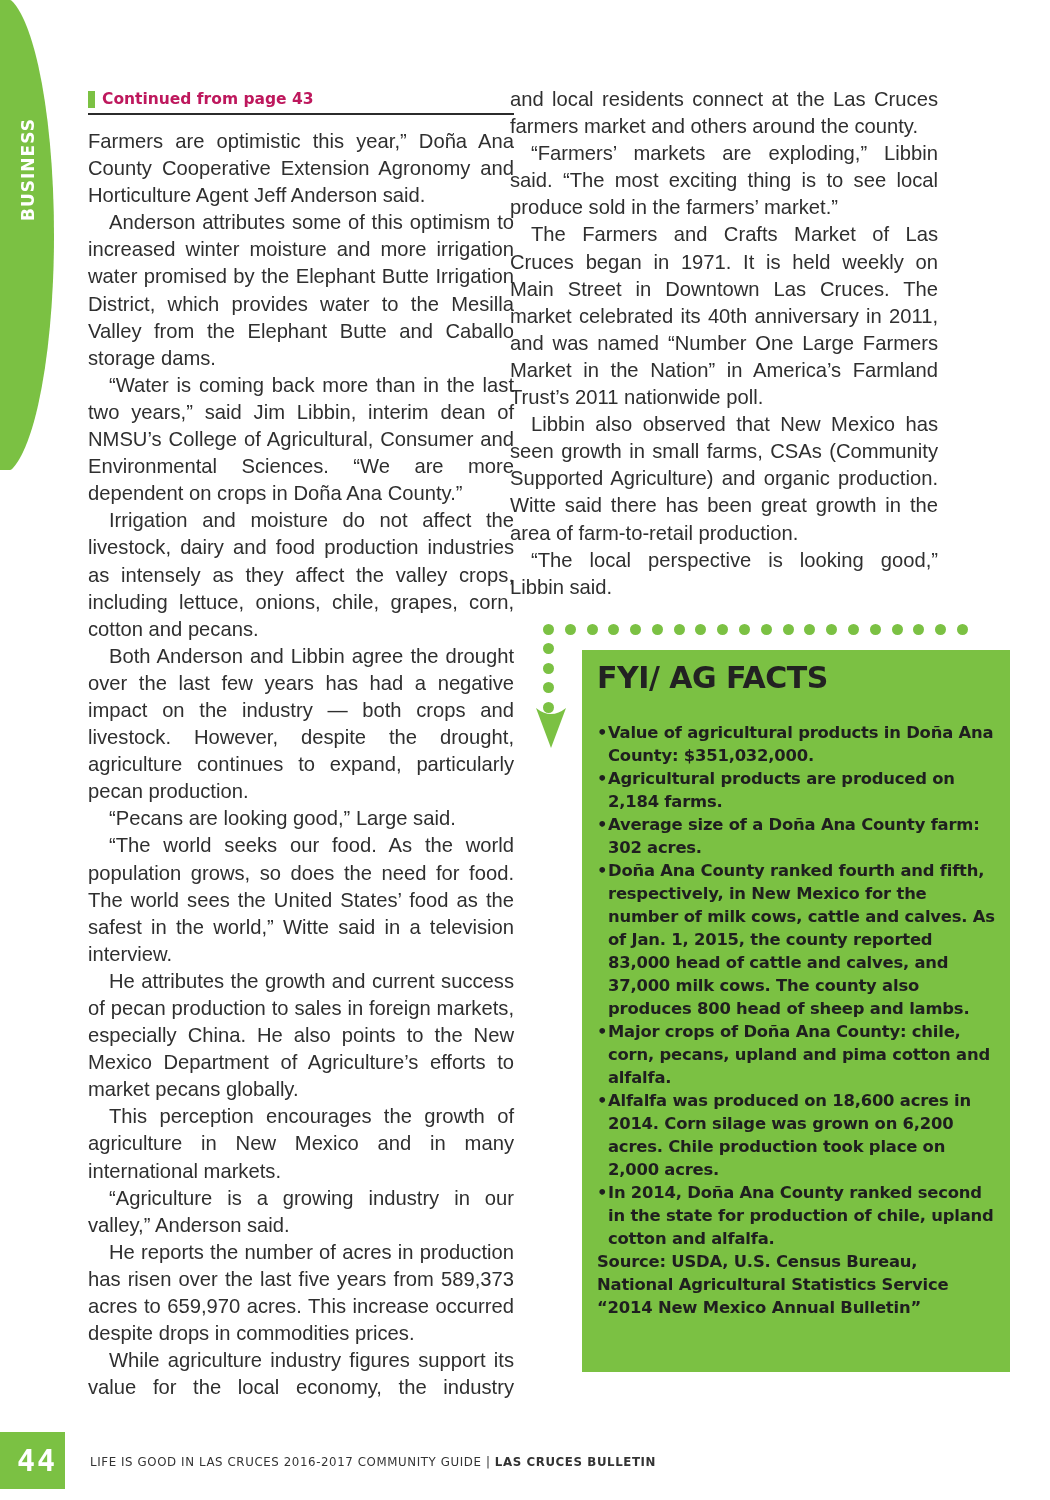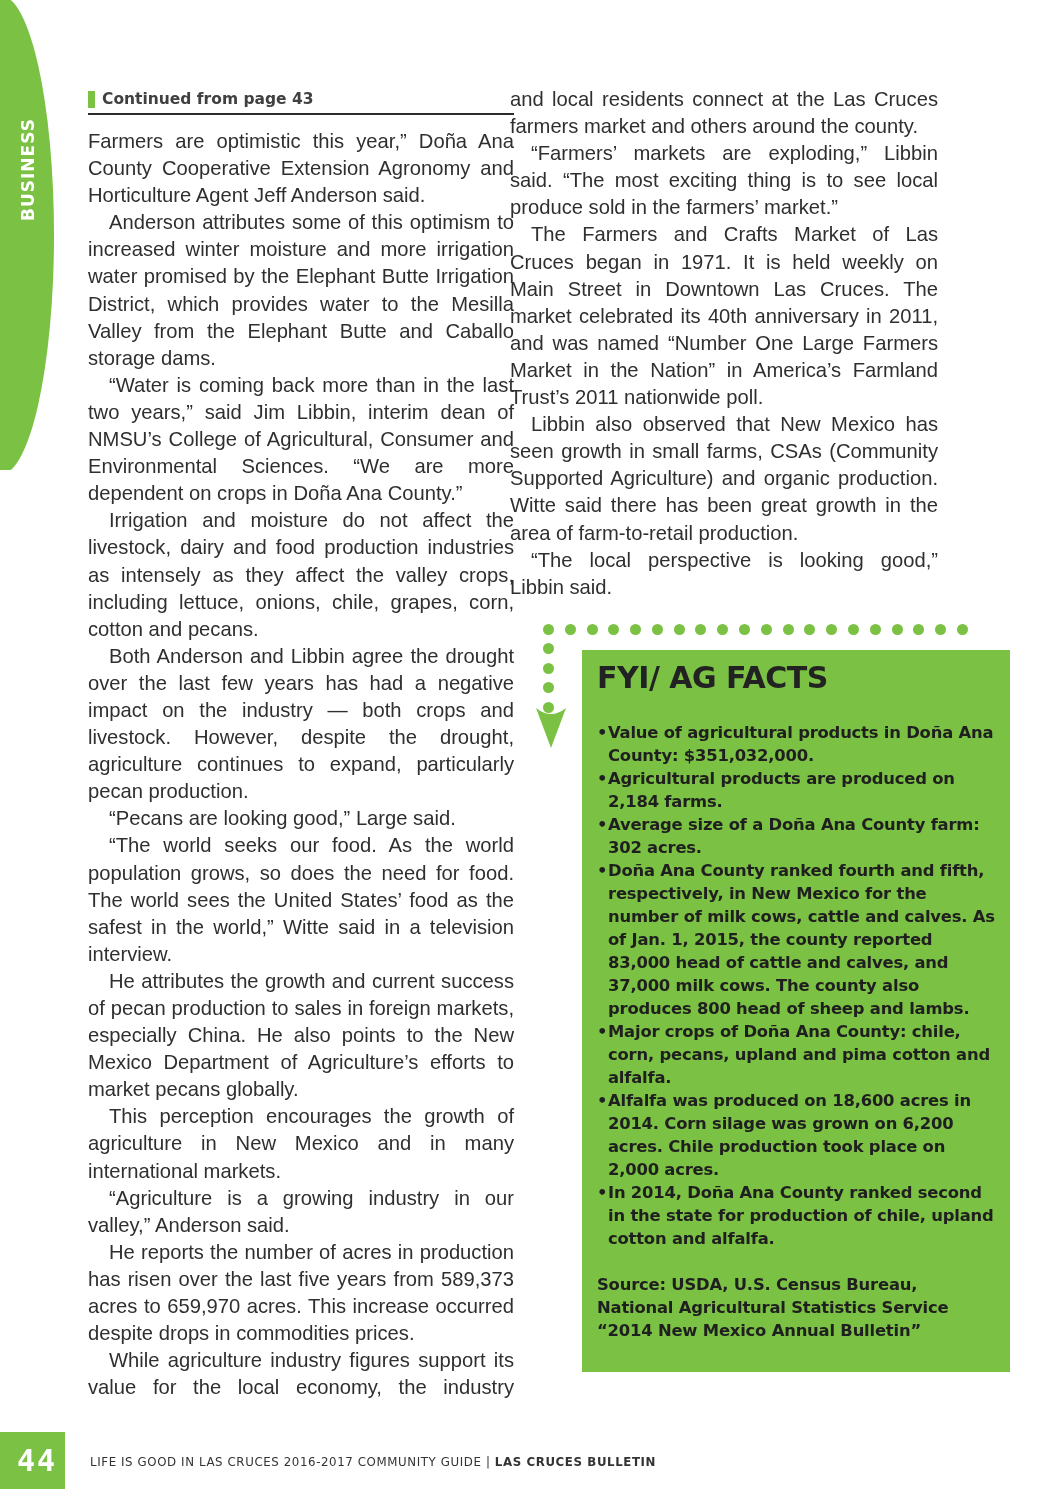--- a/index.html
+++ b/index.html
@@ -32,21 +32,21 @@
     .col-right { left: 510px; top: 86px; width: 428px; }
     .col p { text-indent: 21px; }
     .col p.noindent { text-indent: 0; }
 
     .continued {
       position: absolute; left: 88px; top: 90px; width: 426px;
       padding-bottom: 5px; border-bottom: 2px solid #2b2b2b;
       display: flex; align-items: center; gap: 7px;
     }
     .continued-marker { width: 7px; height: 17px; background: #7bc143; }
-    .continued-text { font-weight: bold; font-size: 15.5px; color: #404040; font-family: "DejaVu Sans", sans-serif; }
+    .continued-text { font-weight: bold; font-size: 15.5px; color: #be185d; font-family: "DejaVu Sans", sans-serif; }
 
     .dots-h {
       position: absolute; left: 543px; top: 624px; width: 425px; height: 12px;
       display: flex; justify-content: space-between;
     }
     .dots-v {
       position: absolute; left: 543px; top: 643px; width: 12px; height: 70px;
       display: flex; flex-direction: column; justify-content: space-between;
     }
     .dot { width: 11px; height: 11px; border-radius: 50%; background: #7bc143; }
@@ -66,21 +66,21 @@
     .fyi-list li {
       font-family: "DejaVu Sans", sans-serif; font-weight: bold;
       font-size: 16.4px; line-height: 23px; padding-left: 11px; position: relative;
       letter-spacing: -0.2px;
     }
     .fyi-list li::before {
       content: "•"; position: absolute; left: 0; top: 0;
     }
     .fyi-source {
       font-family: "DejaVu Sans", sans-serif; font-weight: bold;
-      font-size: 16.4px; line-height: 23px; margin-top: 23px; letter-spacing: -0.2px;
+      font-size: 16.4px; line-height: 23px; letter-spacing: -0.2px;
     }
 
     .footer-num {
       position: absolute; left: 0; top: 1432px; width: 65px; height: 57px;
       background: #7bc143; color: #fff;
       display: flex; align-items: center; justify-content: flex-end; padding-right: 8px;
       font-family: "DejaVu Sans Mono", monospace; font-weight: bold; font-size: 30px;
       transform-origin: left; letter-spacing: 2px; padding-left: 30px;
     }
     .footer-text {

